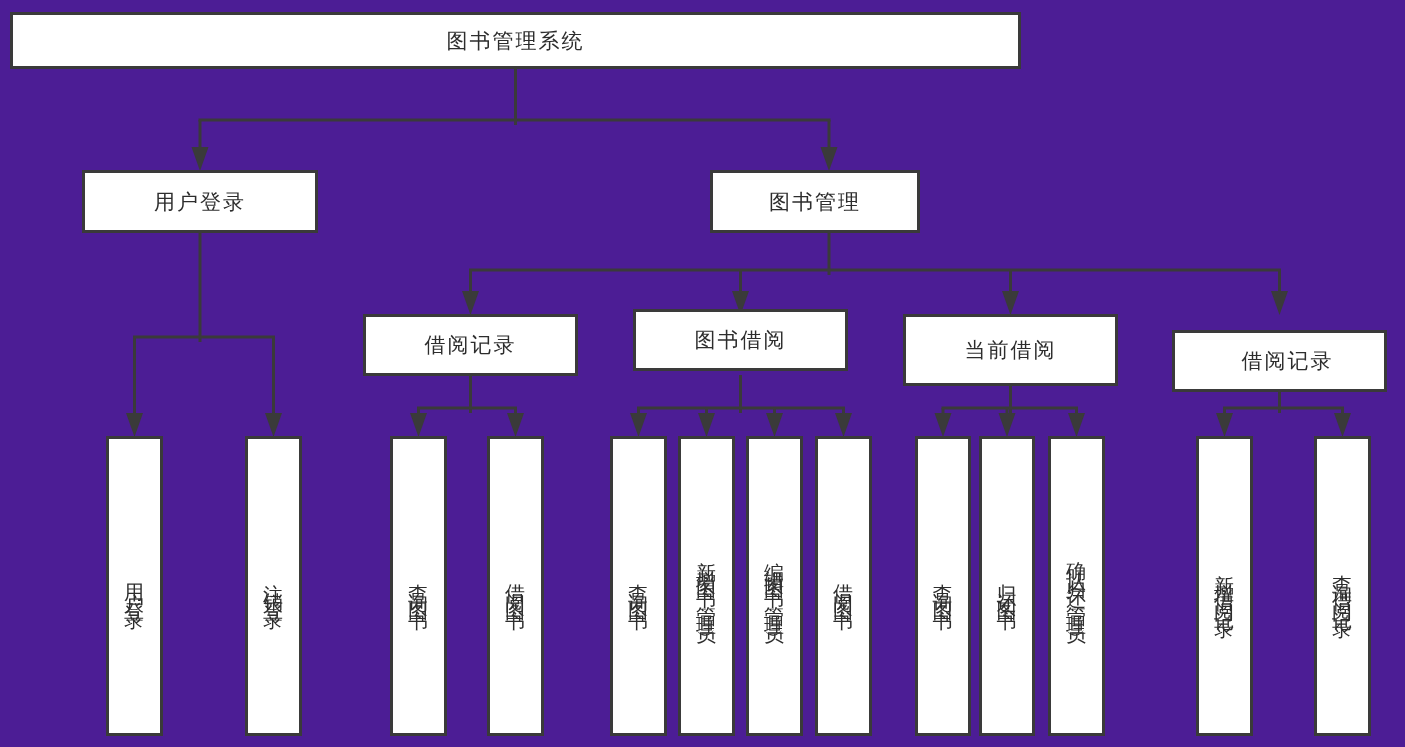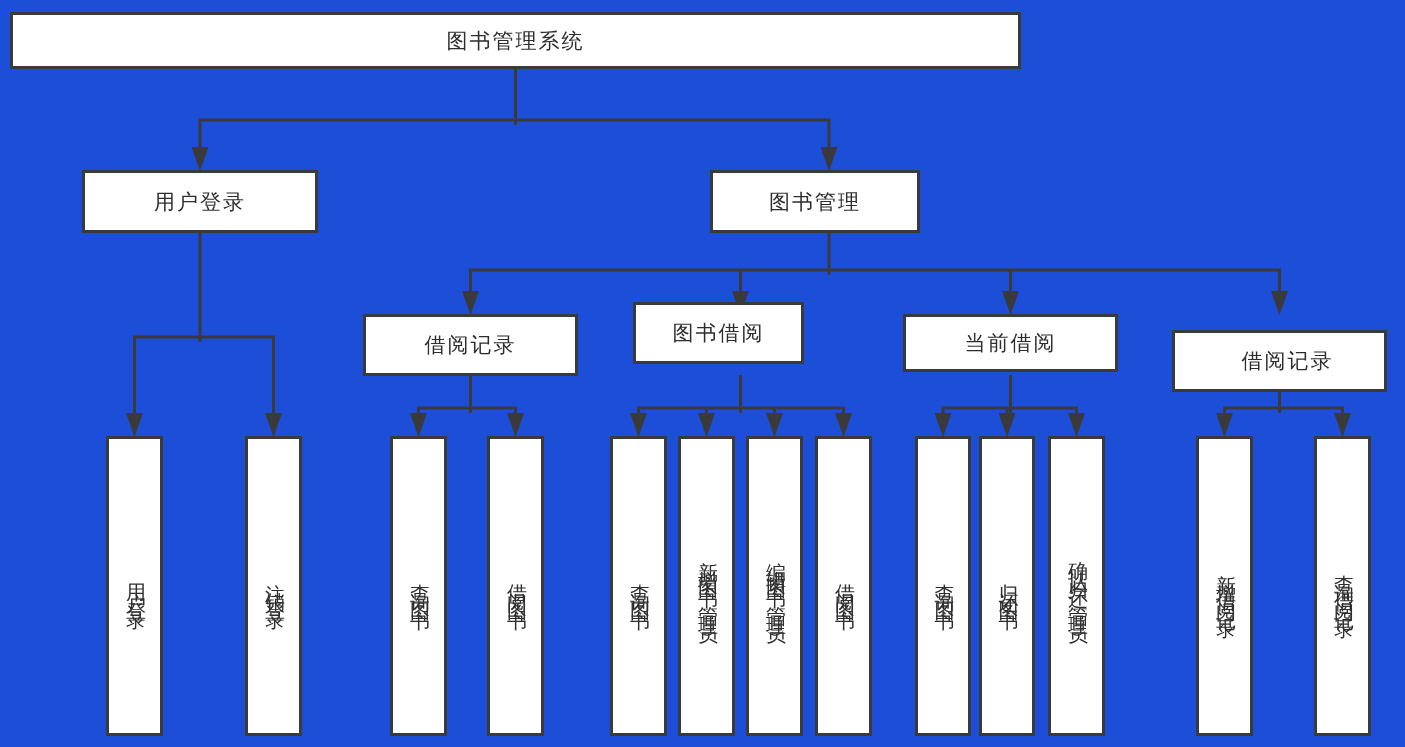--- a/index.html
+++ b/index.html
@@ -4,22 +4,22 @@
 <style>
   html, body {
     margin: 0;
     padding: 0;
     background: #ffffff;
   }
   .canvas {
     position: relative;
     width: 1405px;
     height: 747px;
-    background: #1d4ed8;
-    font-family: Liberation Mono, monospace;
+    background: #4c1d95;
+    font-family: Liberation Sans, sans-serif;
     overflow: hidden;
     text-align: right;
   }
   svg.connectors {
     position: absolute;
     left: 0;
     top: 0;
     width: 1405px;
     height: 747px;
     z-index: 1;
@@ -129,24 +129,24 @@
       </div>
       <div class="node vertical" style="left: 106px; top: 436px; width: 57px; height: 300px;">
         <span class="label">用户登录</span>
       </div>
       <div class="node vertical" style="left: 245px; top: 436px; width: 57px; height: 300px;">
         <span class="label">注销登录</span>
       </div>
       <div class="node horizontal" style="left: 363px; top: 314px; width: 215px; height: 62px;">
         <span class="label">借阅记录</span>
       </div>
-      <div class="node horizontal" style="left: 633px; top: 302px; width: 171px; height: 62px;">
+      <div class="node horizontal" style="left: 633px; top: 309px; width: 215px; height: 62px;">
         <span class="label">图书借阅</span>
       </div>
-      <div class="node horizontal" style="left: 903px; top: 314px; width: 215px; height: 58px;">
+      <div class="node horizontal" style="left: 903px; top: 314px; width: 215px; height: 72px;">
         <span class="label">当前借阅</span>
       </div>
       <div class="node horizontal" style="left: 1172px; top: 330px; width: 215px; height: 62px; padding-left: 16px;">
         <span class="label">借阅记录</span>
       </div>
       <div class="node vertical" style="left: 390px; top: 436px; width: 57px; height: 300px;">
         <span class="label">查询图书</span>
       </div>
       <div class="node vertical" style="left: 487px; top: 436px; width: 57px; height: 300px;">
         <span class="label">借阅图书</span>

